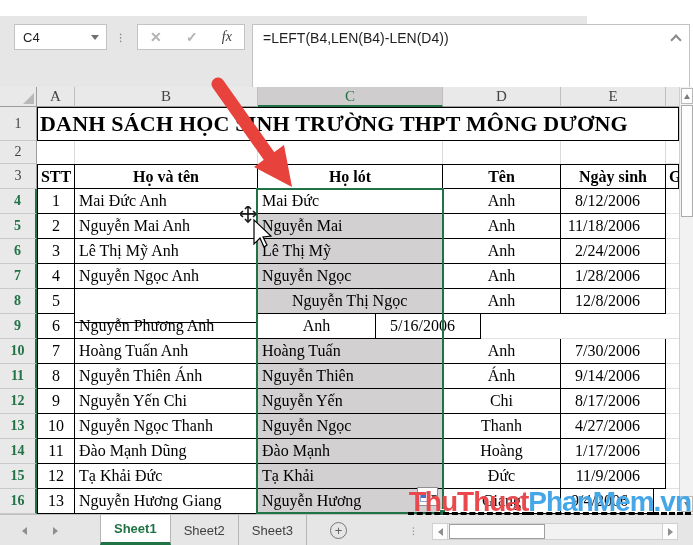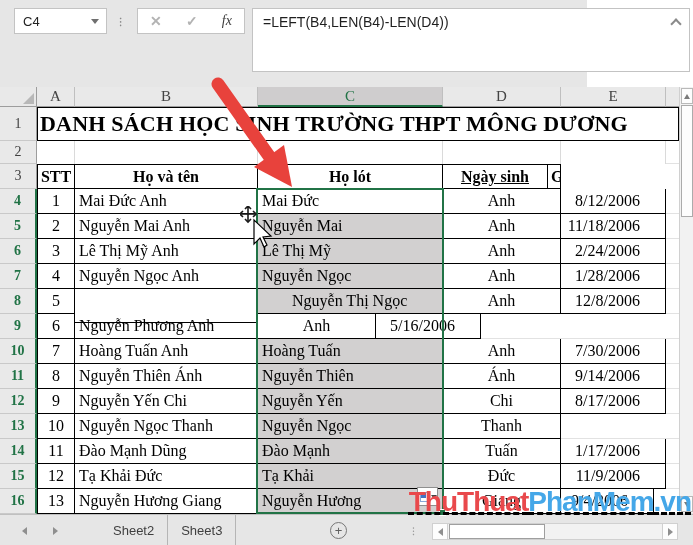--- a/index.html
+++ b/index.html
@@ -3,21 +3,21 @@
 <meta charset="utf-8">
 <style>
   * { margin:0; padding:0; box-sizing:border-box; }
   html,body { background:#fff; }
   #app {
     position:relative; width:693px; height:545px; overflow:hidden;
     background:#fff; font-family:"Liberation Sans", sans-serif;
     --green:#217346; --selgray:#d2d0d0; --hdrsel:#cfcdce;
   }
   
-  .chrome { position:absolute; left:0; top:0; width:587px; height:87px; background:#e6e6e6; }
+  .chrome { position:absolute; left:0; top:16px; width:587px; height:87px; background:#e6e6e6; }
   .namebox { position:absolute; left:14px; top:8px; width:93px; height:26px; background:#fff;
     border:1px solid #c3c3c3; display:flex; align-items:center; }
   .namebox .nbtext { padding-left:8px; font-size:13px; color:#222; flex:1; }
   .tri { width:0; height:0; }
   .tri-down { border-left:4px solid transparent; border-right:4px solid transparent; border-top:5px solid #6f6f6f; margin-right:7px; }
   .chrome-dots { position:absolute; left:119px; top:13px; color:#8a8a8a; font-size:12px; letter-spacing:0; }
   .btngroup { position:absolute; left:137px; top:8px; width:108px; height:26px; background:#fff;
     border:1px solid #c3c3c3; display:flex; align-items:center; justify-content:space-around; }
   .btn-x, .btn-check { color:#b3b3b3; font-size:14px; font-weight:bold; }
   .btn-fx { color:#3d3d3d; font-size:14px; font-style:italic; font-family:"Liberation Serif", serif; }
@@ -146,21 +146,22 @@
           <div class="cell lightline" style="width: 185px;"></div>
           <div class="cell lightline" style="width: 118px;"></div>
           <div class="cell lightline" style="width: 105px;"></div>
           <div class="cell fcell"></div>
         </div>
         <div class="grid-row" style="height: 25px;">
           <div class="rowhdr" style="line-height: 24px;">3</div>
           <div class="cell hcell bl" style="width: 38px; line-height: 23px;">STT</div>
           <div class="cell hcell" style="width: 183px; line-height: 23px;">Họ và tên</div>
           <div class="cell hcell" style="width: 185px; line-height: 23px;">Họ lót</div>
-          <div class="cell hcell" style="width: 105px; line-height: 23px; text-decoration: underline;">Ngày sinh</div>
+          <div class="cell hcell" style="width: 118px; line-height: 23px;">Tên</div>
+          <div class="cell hcell" style="width: 105px; line-height: 23px;">Ngày sinh</div>
           <div class="cell hcell" style="width: 13px; line-height: 23px; text-align: left; padding-left: 3px;">G</div>
         </div>
         <div class="grid-row" style="height: 25px;">
           <div class="rowhdr sel" style="line-height: 24px;">4</div>
           <div class="cell dcell bl ctr" style="width: 38px; line-height: 23px;">1</div>
           <div class="cell dcell lft" style="width: 183px; line-height: 23px;">Mai Đức Anh</div>
           <div class="cell dcell lft" style="width: 185px; background: rgb(255, 255, 255); line-height: 23px;">Mai Đức</div>
           <div class="cell dcell ctr" style="width: 118px; line-height: 23px;">Anh</div>
           <div class="cell dcell rgt" style="width: 105px; line-height: 23px;">8/12/2006</div>
           <div class="cell fcell"></div>
@@ -235,28 +236,29 @@
           <div class="cell dcell ctr" style="width: 118px; line-height: 23px;">Chi</div>
           <div class="cell dcell rgt" style="width: 105px; line-height: 23px;">8/17/2006</div>
           <div class="cell fcell"></div>
         </div>
         <div class="grid-row" style="height: 25px;">
           <div class="rowhdr sel" style="line-height: 24px;">13</div>
           <div class="cell dcell bl ctr" style="width: 38px; line-height: 23px;">10</div>
           <div class="cell dcell lft" style="width: 183px; line-height: 23px;">Nguyễn Ngọc Thanh</div>
           <div class="cell dcell lft" style="width: 185px; background: var(--selgray); line-height: 23px;">Nguyễn Ngọc</div>
           <div class="cell dcell ctr" style="width: 118px; line-height: 23px;">Thanh</div>
+          <div class="cell dcell rgt" style="width: 105px; line-height: 23px;">4/27/2006</div>
           <div class="cell fcell"></div>
         </div>
         <div class="grid-row" style="height: 25px;">
           <div class="rowhdr sel" style="line-height: 24px;">14</div>
           <div class="cell dcell bl ctr" style="width: 38px; line-height: 23px;">11</div>
           <div class="cell dcell lft" style="width: 183px; line-height: 23px;">Đào Mạnh Dũng</div>
           <div class="cell dcell lft" style="width: 185px; background: var(--selgray); line-height: 23px;">Đào Mạnh</div>
-          <div class="cell dcell ctr" style="width: 118px; line-height: 23px;">Tuấn</div>
+          <div class="cell dcell ctr" style="width: 118px; line-height: 23px;">Hoàng</div>
           <div class="cell dcell rgt" style="width: 105px; line-height: 23px;">1/17/2006</div>
           <div class="cell fcell"></div>
         </div>
         <div class="grid-row" style="height: 25px;">
           <div class="rowhdr sel" style="line-height: 24px;">15</div>
           <div class="cell dcell bl ctr" style="width: 38px; line-height: 23px;">12</div>
           <div class="cell dcell lft" style="width: 183px; line-height: 23px;">Tạ Khải Đức</div>
           <div class="cell dcell lft" style="width: 185px; background: var(--selgray); line-height: 23px;">Tạ Khải</div>
           <div class="cell dcell ctr" style="width: 118px; line-height: 23px;">Đức</div>
           <div class="cell dcell rgt" style="width: 105px; line-height: 23px;">11/9/2006</div>
@@ -309,20 +311,21 @@
       <polyline points="3,5 0,8 3,11"></polyline>
         <polyline points="13,5 16,8 13,11"></polyline>
     </g>
     <polygon points="14,14 14,38 20,32 24,41 27,39 23,31 31,30" fill="#fff" stroke="#000" stroke-width="1.2"></polygon>
   </svg>
 
   <div class="tabbar">
     <span class="navtri tri tri-left" style="left:22px"></span>
     <span class="navtri tri tri-right" style="left:53px"></span>
     <div class="tabs" id="tabs">
+        <div class="tab active">Sheet1</div>
         <div class="tab">Sheet2</div>
         <div class="tab">Sheet3</div>
       </div>
     <div class="newsheet">+</div>
     <div class="tab-dots">⁝</div>
     <div class="hscroll">
       <div class="hbox" style="left:0; border-right:1px solid #d0d0d0">
           <span class="tri tri-left"></span>
         </div>
       <div class="hthumb"></div>

